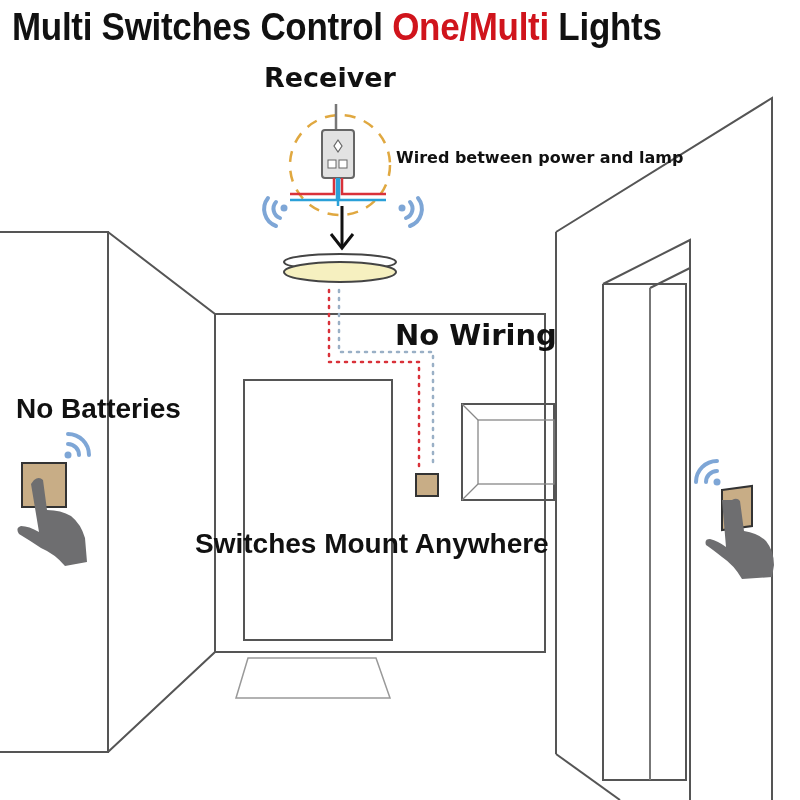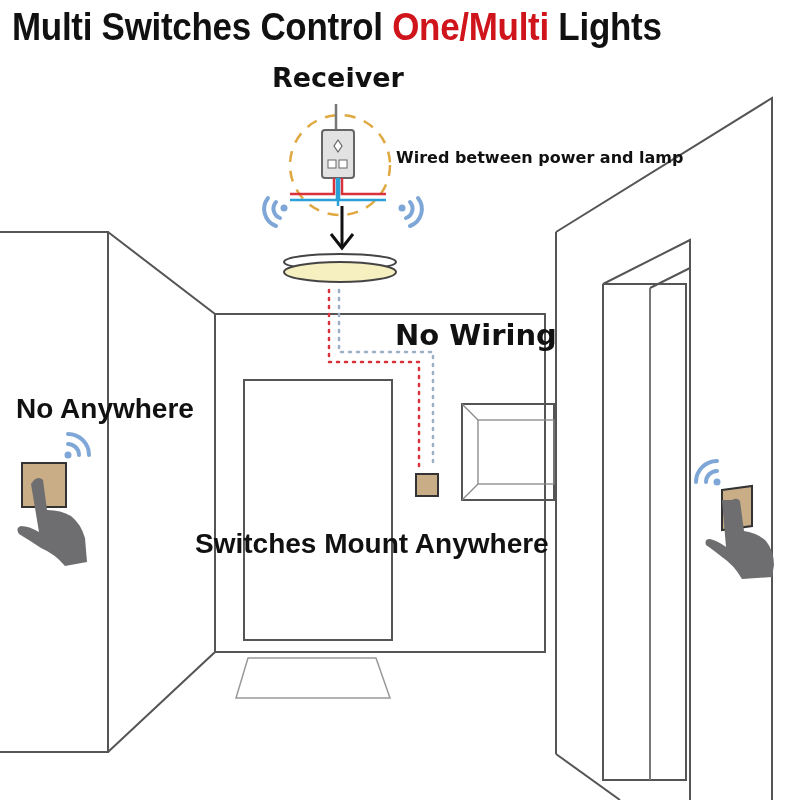--- a/index.html
+++ b/index.html
@@ -1,21 +1,21 @@
 <!DOCTYPE html>
 <html><head>
   <meta charset="utf-8">
   <style>
     html, body { margin: 0; padding: 0; background: #ffffff; }
     body { width: 800px; height: 800px; position: relative; overflow: hidden; font-family: "DejaVu Sans", sans-serif; }
     #scene { position: absolute; left: 0; top: 0; width: 800px; height: 800px; }
     .label { position: absolute; white-space: nowrap; color: #111111; font-weight: bold; }
     #title { left: 12px; top: 6px; font-family: "Liberation Sans", sans-serif; font-size: 38px; letter-spacing: -0.3px; transform: scaleX(0.92); transform-origin: left top; }
     #title .red { color: #d0141c; }
-    #receiver-label { left: 272px; top: 62px; font-family: "DejaVu Sans", sans-serif; font-size: 27px; text-align: center; }
+    #receiver-label { left: 264px; top: 62px; font-family: "DejaVu Sans", sans-serif; font-size: 27px; text-align: center; }
     #wired-label { left: 396px; top: 148px; font-family: "DejaVu Sans", sans-serif; font-size: 16px; }
     #nowiring-label { left: 350px; top: 318px; font-family: "DejaVu Sans", sans-serif; font-size: 29px; margin-left: 45px; }
     #nobatt-label { left: 16px; top: 393px; font-family: "Liberation Sans", sans-serif; font-size: 28px; }
     #mount-label { left: 195px; top: 508px; font-family: Liberation Sans, sans-serif; font-size: 28px; margin-top: 20px; }
   </style>
 </head>
 <body>
 
 <svg id="scene" viewBox="0 0 800 800" xmlns="http://www.w3.org/2000/svg">
 
@@ -109,14 +109,14 @@
     <path d="M732,500 q5,-3 8,1 l4,30 q14,2 22,10 q8,10 8,24 l-2,12 l-30,2 q-8,-14 -20,-22 q-10,-8 -16,-12 q-2,-6 4,-6 q8,2 16,8 l-4,-47 z" fill="#6e6e70"></path>
   </g>
 </svg>
 
 <div id="title" class="label">
   <span>Multi Switches Control </span><span class="red" style="color: rgb(208, 20, 28);">One/Multi</span><span> Lights</span>
 </div>
 <div id="receiver-label" class="label">Receiver</div>
 <div id="wired-label" class="label">Wired between power and lamp</div>
 <div id="nowiring-label" class="label">No Wiring</div>
-<div id="nobatt-label" class="label">No Anywhere</div>
+<div id="nobatt-label" class="label">No Batteries</div>
 <div id="mount-label" class="label">Switches Mount Anywhere</div>
 
 </body></html>

